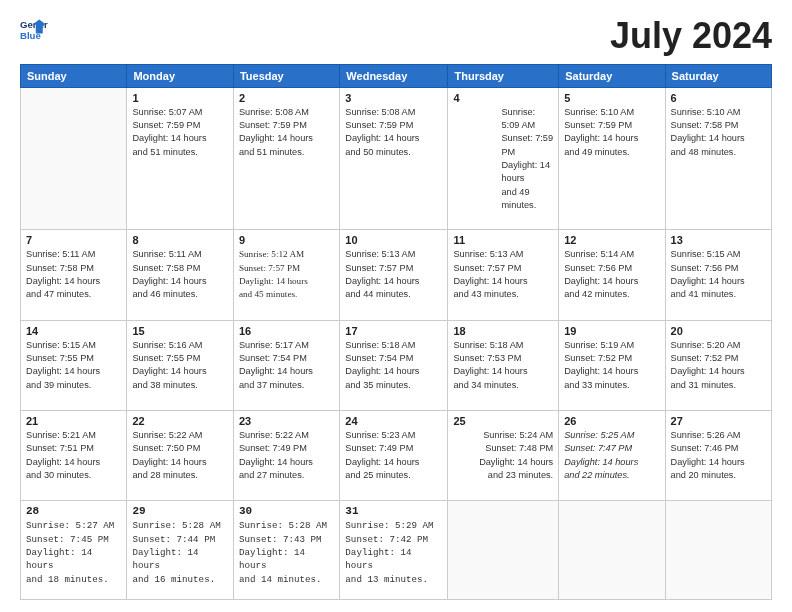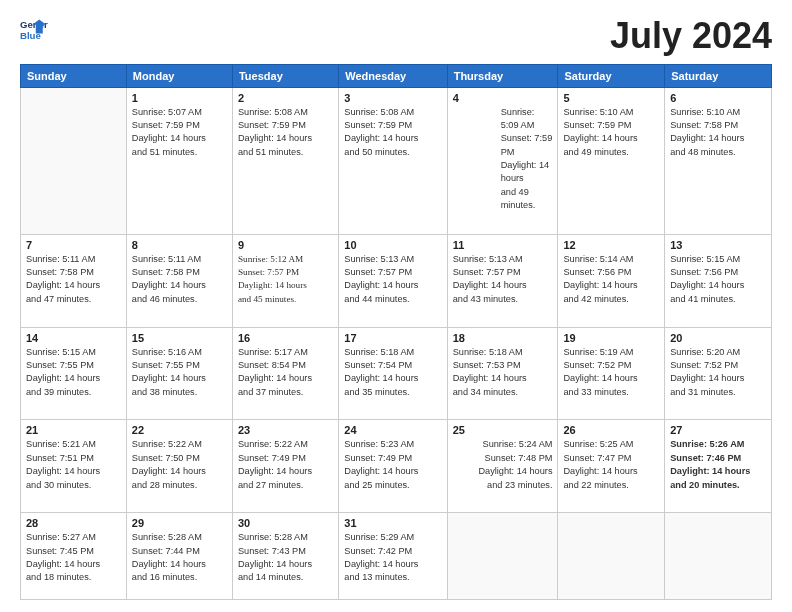--- a/index.html
+++ b/index.html
@@ -81,20 +81,21 @@
     .day-info {
       font-size: 9.2px;
       color: #333;
       line-height: 1.45;
     }
     .week-row td {
       height: 82px;
     }
     .last-row td {
       height: 72px;
+      font-family: Liberation Mono, monospace;
     }
   </style>
 </head>
 <body>
 
 <div class="page">
   <div class="header">
     <div class="logo">
       <svg class="logo-icon" viewBox="0 0 32 32">
         <text x="0" y="14" font-size="11" font-weight="bold" fill="#1a3a6e">General</text>
@@ -228,21 +229,21 @@
           <td>
             <div class="day-number">15</div>
             <div class="day-info" style="white-space: pre-line;">Sunrise: 5:16 AM
 Sunset: 7:55 PM
 Daylight: 14 hours
 and 38 minutes.</div>
           </td>
           <td>
             <div class="day-number">16</div>
             <div class="day-info" style="white-space: pre-line;">Sunrise: 5:17 AM
-Sunset: 8:54 PM
+Sunset: 7:54 PM
 Daylight: 14 hours
 and 37 minutes.</div>
           </td>
           <td>
             <div class="day-number">17</div>
             <div class="day-info" style="white-space: pre-line;">Sunrise: 5:18 AM
 Sunset: 7:54 PM
 Daylight: 14 hours
 and 35 minutes.</div>
           </td>
@@ -299,28 +300,28 @@
           </td>
           <td>
             <div class="day-number">25</div>
             <div class="day-info" style="white-space: pre-line; text-align: right;">Sunrise: 5:24 AM
 Sunset: 7:48 PM
 Daylight: 14 hours
 and 23 minutes.</div>
           </td>
           <td>
             <div class="day-number">26</div>
-            <div class="day-info" style="white-space: pre-line;">Sunrise: 5:25 AM
+            <div class="day-info" style="white-space: pre-line; font-style: italic;">Sunrise: 5:25 AM
 Sunset: 7:47 PM
 Daylight: 14 hours
 and 22 minutes.</div>
           </td>
           <td>
             <div class="day-number">27</div>
-            <div class="day-info" style="white-space: pre-line; font-weight: bold;">Sunrise: 5:26 AM
+            <div class="day-info" style="white-space: pre-line;">Sunrise: 5:26 AM
 Sunset: 7:46 PM
 Daylight: 14 hours
 and 20 minutes.</div>
           </td>
         </tr>
         <tr class="last-row">
           <td>
             <div class="day-number">28</div>
             <div class="day-info" style="white-space: pre-line;">Sunrise: 5:27 AM
 Sunset: 7:45 PM

